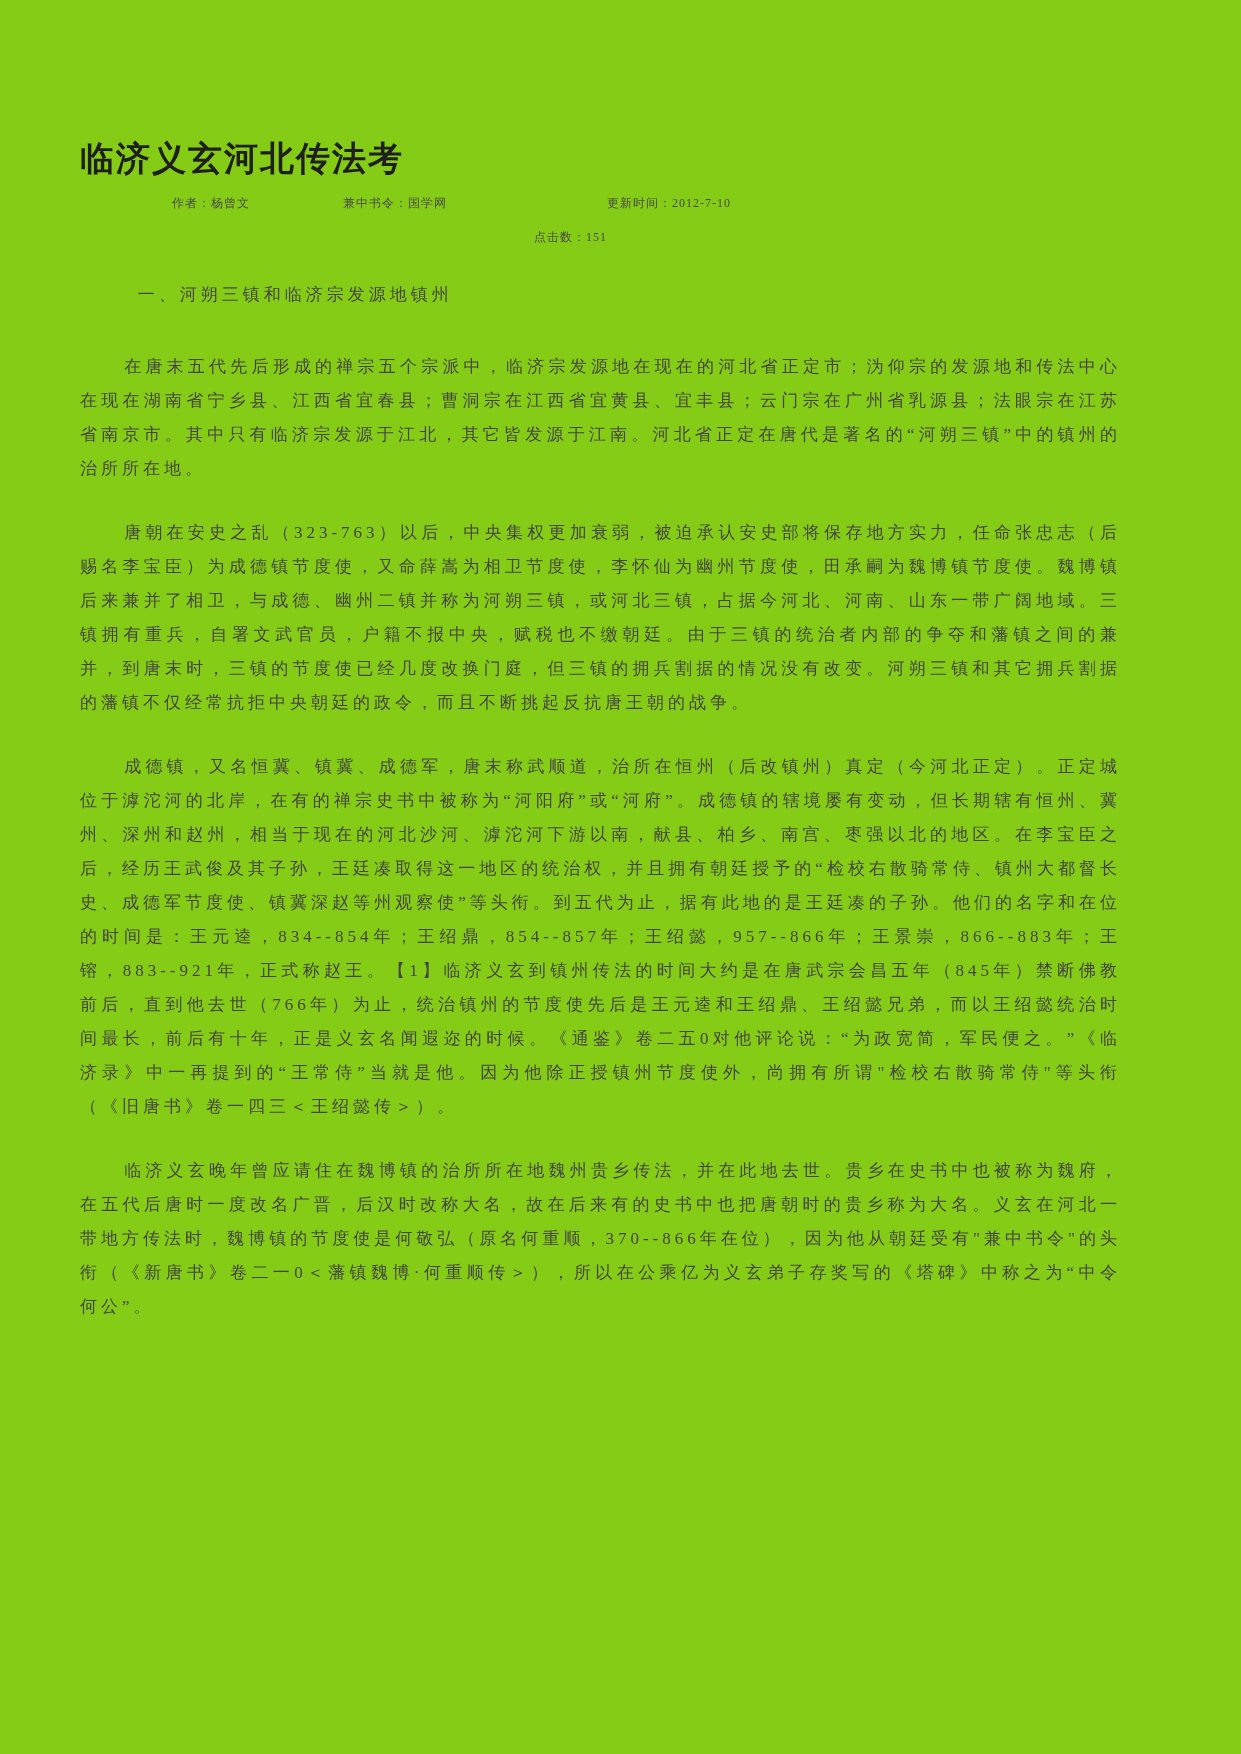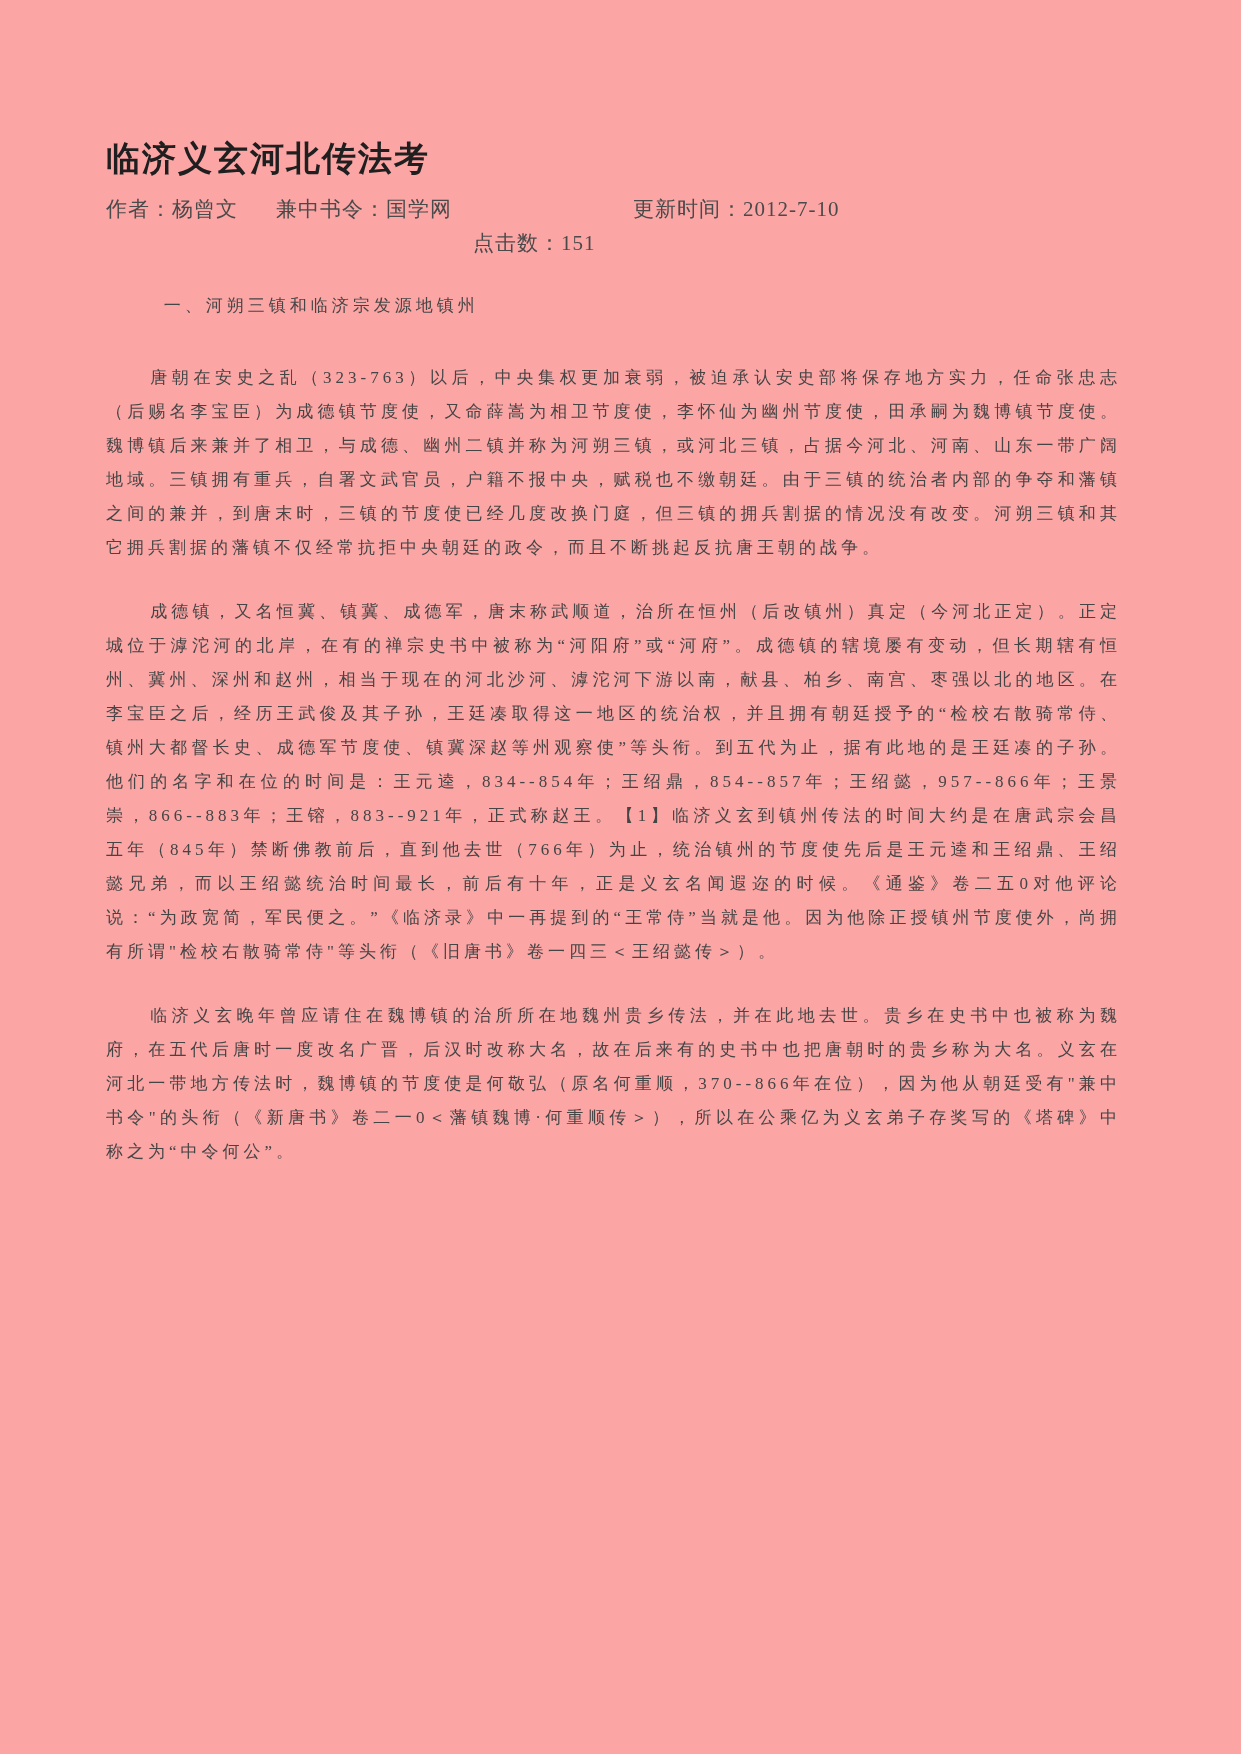--- a/index.html
+++ b/index.html
@@ -11,38 +11,39 @@
     width: 1241px;
     height: 1754px;
     font-family: "Liberation Serif", "DejaVu Serif", serif;
     color: #454545;
     overflow: hidden;
   }
   .page {
     box-sizing: border-box;
     width: 1241px;
     height: 1754px;
-    padding: 138px 120px 40px 106px;
-    background: #fca5a5;
+    padding: 138px 120px 40px 80px;
+    background: #84cc16;
   }
   .article-title {
     margin: 0;
     font-size: 34px;
     font-weight: 700;
     letter-spacing: 2px;
     color: #1f1f1f;
     line-height: 1.25;
   }
   .meta-row {
     display: flex;
     margin-top: 14px;
-    font-size: 21px;
+    font-size: 12px;
     letter-spacing: 1px;
     color: #4a4a4a;
     white-space: nowrap;
+    text-align: right;
   }
   .meta-row .m1 { width: 170px; }
   .meta-row .m2 { width: 197px; }
   .meta-row .m3 { width: 160px; margin-top: 34px; }
   .body-text p {
     margin: 0 0 30px 0;
     font-size: 17px;
     line-height: 34px;
     letter-spacing: 4px;
     text-align: justify;
@@ -72,20 +73,21 @@
     <span class="m2">兼中书令：国学网</span>
     <span class="m3">点击数：151</span>
     <span class="m4">更新时间：2012-7-10</span>
   </div>
 
   <div class="body-text">
 
 
     <p class="section-heading">一、河朔三镇和临济宗发源地镇州</p>
 
+    <p class="body-para">在唐末五代先后形成的禅宗五个宗派中，临济宗发源地在现在的河北省正定市；沩仰宗的发源地和传法中心在现在湖南省宁乡县、江西省宜春县；曹洞宗在江西省宜黄县、宜丰县；云门宗在广州省乳源县；法眼宗在江苏省南京市。其中只有临济宗发源于江北，其它皆发源于江南。河北省正定在唐代是著名的“河朔三镇”中的镇州的治所所在地。</p>
 
     <p class="body-para">唐朝在安史之乱（323-763）以后，中央集权更加衰弱，被迫承认安史部将保存地方实力，任命张忠志（后赐名李宝臣）为成德镇节度使，又命薛嵩为相卫节度使，李怀仙为幽州节度使，田承嗣为魏博镇节度使。魏博镇后来兼并了相卫，与成德、幽州二镇并称为河朔三镇，或河北三镇，占据今河北、河南、山东一带广阔地域。三镇拥有重兵，自署文武官员，户籍不报中央，赋税也不缴朝廷。由于三镇的统治者内部的争夺和藩镇之间的兼并，到唐末时，三镇的节度使已经几度改换门庭，但三镇的拥兵割据的情况没有改变。河朔三镇和其它拥兵割据的藩镇不仅经常抗拒中央朝廷的政令，而且不断挑起反抗唐王朝的战争。</p>
 
     <p class="body-para">成德镇，又名恒冀、镇冀、成德军，唐末称武顺道，治所在恒州（后改镇州）真定（今河北正定）。正定城位于滹沱河的北岸，在有的禅宗史书中被称为“河阳府”或“河府”。成德镇的辖境屡有变动，但长期辖有恒州、冀州、深州和赵州，相当于现在的河北沙河、滹沱河下游以南，献县、柏乡、南宫、枣强以北的地区。在李宝臣之后，经历王武俊及其子孙，王廷凑取得这一地区的统治权，并且拥有朝廷授予的“检校右散骑常侍、镇州大都督长史、成德军节度使、镇冀深赵等州观察使”等头衔。到五代为止，据有此地的是王廷凑的子孙。他们的名字和在位的时间是：王元逵，834--854年；王绍鼎，854--857年；王绍懿，957--866年；王景崇，866--883年；王镕，883--921年，正式称赵王。【1】临济义玄到镇州传法的时间大约是在唐武宗会昌五年（845年）禁断佛教前后，直到他去世（766年）为止，统治镇州的节度使先后是王元逵和王绍鼎、王绍懿兄弟，而以王绍懿统治时间最长，前后有十年，正是义玄名闻遐迩的时候。《通鉴》卷二五0对他评论说：“为政宽简，军民便之。”《临济录》中一再提到的“王常侍”当就是他。因为他除正授镇州节度使外，尚拥有所谓"检校右散骑常侍"等头衔（《旧唐书》卷一四三＜王绍懿传＞）。</p>
 
     <p class="body-para">临济义玄晚年曾应请住在魏博镇的治所所在地魏州贵乡传法，并在此地去世。贵乡在史书中也被称为魏府，在五代后唐时一度改名广晋，后汉时改称大名，故在后来有的史书中也把唐朝时的贵乡称为大名。义玄在河北一带地方传法时，魏博镇的节度使是何敬弘（原名何重顺，370--866年在位），因为他从朝廷受有"兼中书令"的头衔（《新唐书》卷二一0＜藩镇魏博·何重顺传＞），所以在公乘亿为义玄弟子存奖写的《塔碑》中称之为“中令何公”。</p>
 
 
   </div>
 

